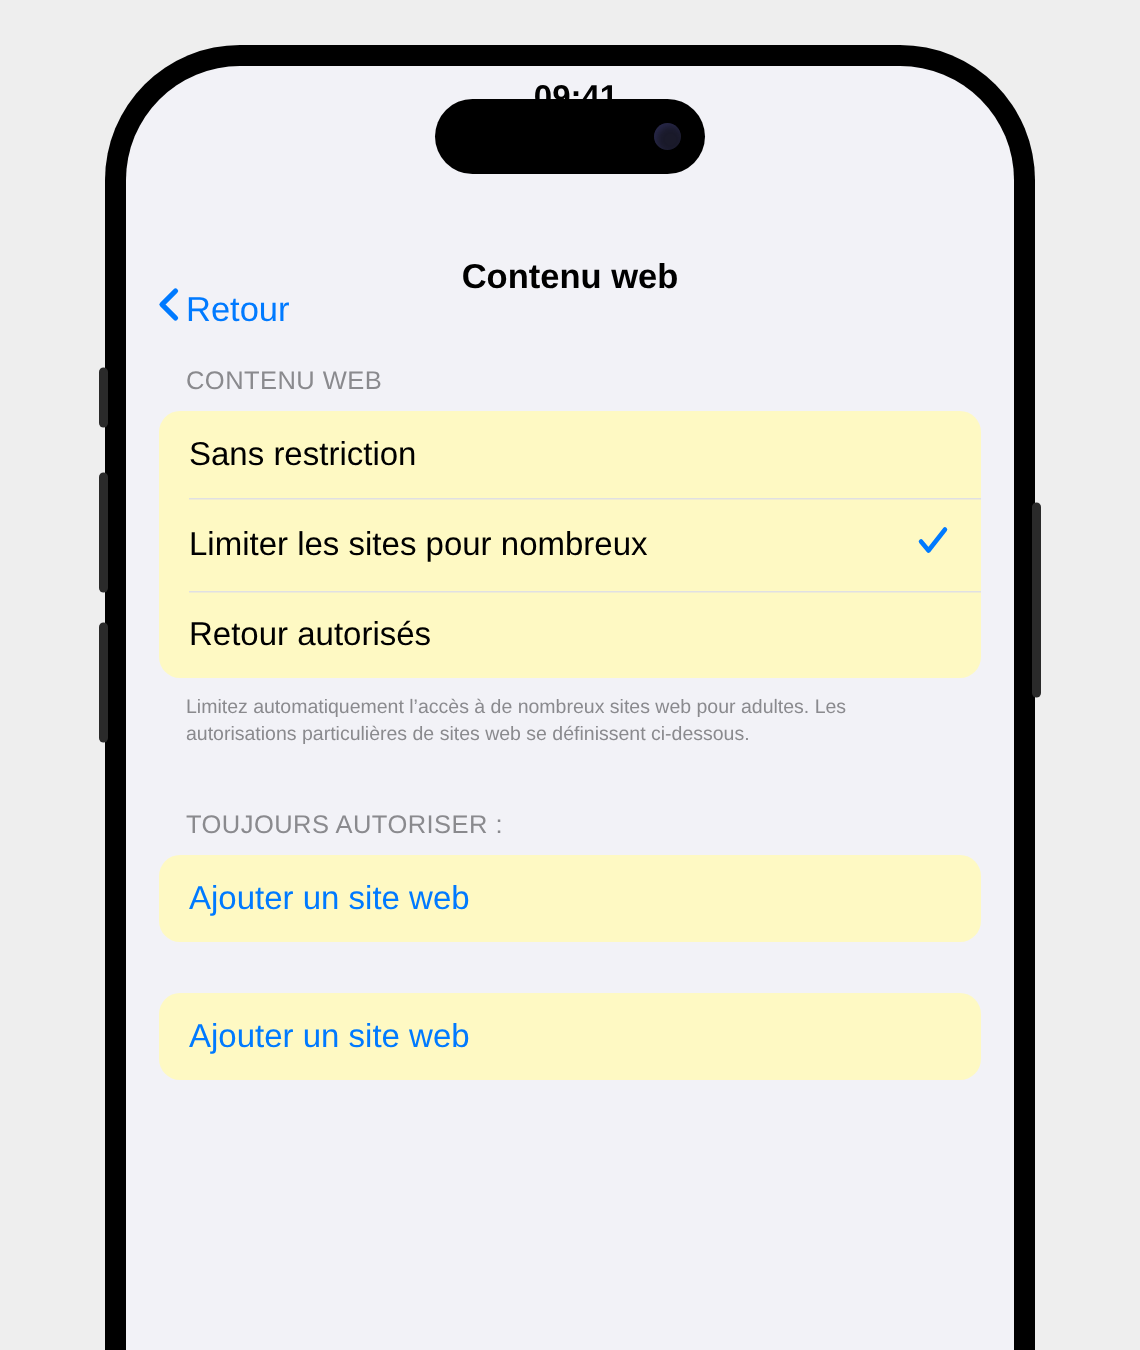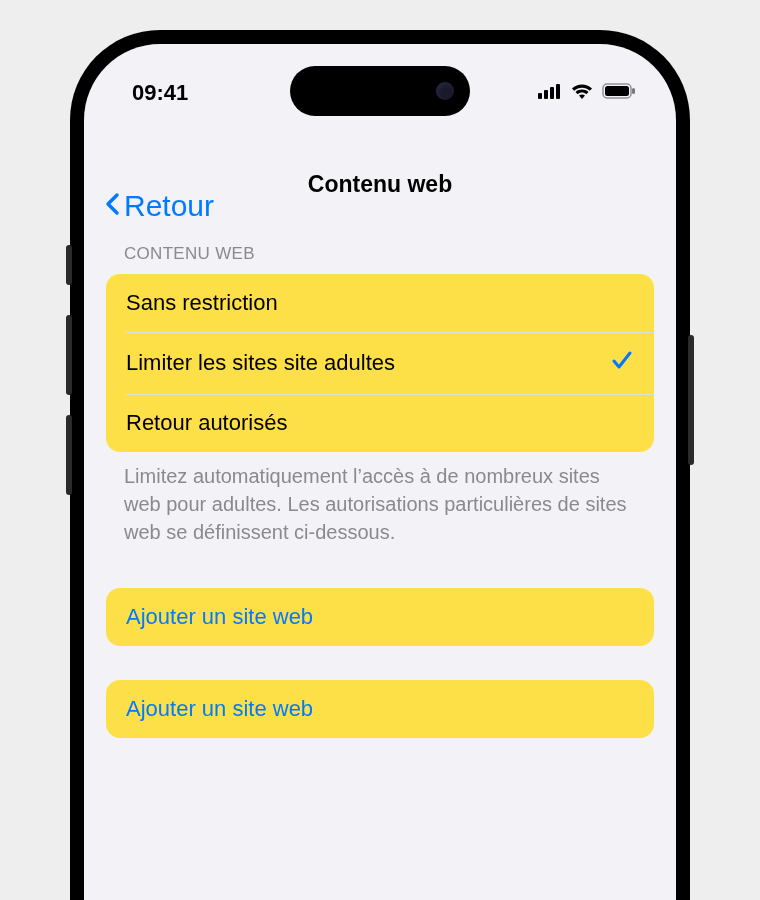--- a/index.html
+++ b/index.html
@@ -61,23 +61,23 @@
     border-radius: 50%;
     box-shadow: inset 2px 2px 4px rgba(60,60,120,0.4);
   }
 
   .status-bar {
     position: absolute;
     top: 0; left: 0; right: 0;
     height: 90px;
     display: flex;
     align-items: center;
-    justify-content: space-between;
     padding: 0 40px 0 48px;
     z-index: 5;
+    flex-direction: column;
   }
   .status-time {
     font-size: 22px;
     font-weight: 600;
     color: #000;
     padding-top: 8px;
   }
   .status-icons {
     display: flex;
     align-items: center;
@@ -94,21 +94,21 @@
     align-items: center;
     justify-content: center;
   }
   .nav-back {
     position: absolute;
     left: 20px;
     display: flex;
     align-items: center;
     gap: 4px;
     color: #007aff;
-    font-size: 30px;
+    font-size: 23px;
     cursor: pointer;
     margin-top: 44px;
   }
   .nav-title {
     font-size: 23px;
     font-weight: 600;
     color: #000;
   }
 
   .content {
@@ -121,28 +121,28 @@
   }
 
   .section-header {
     font-size: 17px;
     color: #8a8a8e;
     letter-spacing: 0.3px;
     padding: 0 18px 10px 18px;
     text-transform: uppercase;
   }
   .section-footer {
-    font-size: 20px;
+    font-size: 13px;
     color: #8a8a8e;
     padding: 10px 18px 0 18px;
     line-height: 1.4;
   }
 
   .group {
-    background: #fde047;
+    background: #fef9c3;
     border-radius: 14px;
     overflow: hidden;
     margin-bottom: 34px;
   }
   .row {
     display: flex;
     align-items: center;
     justify-content: space-between;
     padding: 16px 20px;
     font-size: 22px;
@@ -219,35 +219,36 @@
     </div>
 
     <div class="content">
 
       <div class="section-header">CONTENU WEB</div>
       <div class="group" style="margin-bottom:0;">
         <div class="row">
           <span>Sans restriction</span>
         </div>
         <div class="row">
-          <span>Limiter les sites site adultes</span>
+          <span>Limiter les sites pour nombreux</span>
           <span class="check">
             <svg width="24" height="24" viewBox="0 0 24 24">
               <polyline points="4,13 9,19 20,5" fill="none" stroke="#007aff" stroke-width="3" stroke-linecap="round" stroke-linejoin="round"></polyline>
             </svg>
           </span>
         </div>
         <div class="row">
           <span>Retour autorisés</span>
         </div>
       </div>
       <div class="section-footer">Limitez automatiquement l’accès à de nombreux sites web pour adultes. Les autorisations particulières de sites web se définissent ci-dessous.</div>
 
       <div class="spacer-after-footer"></div>
 
+      <div class="section-header">TOUJOURS AUTORISER :</div>
       <div class="group">
         <div class="row link">
           <span>Ajouter un site web</span>
         </div>
       </div>
 
       <div class="group">
         <div class="row link">
           <span>Ajouter un site web</span>
         </div>

